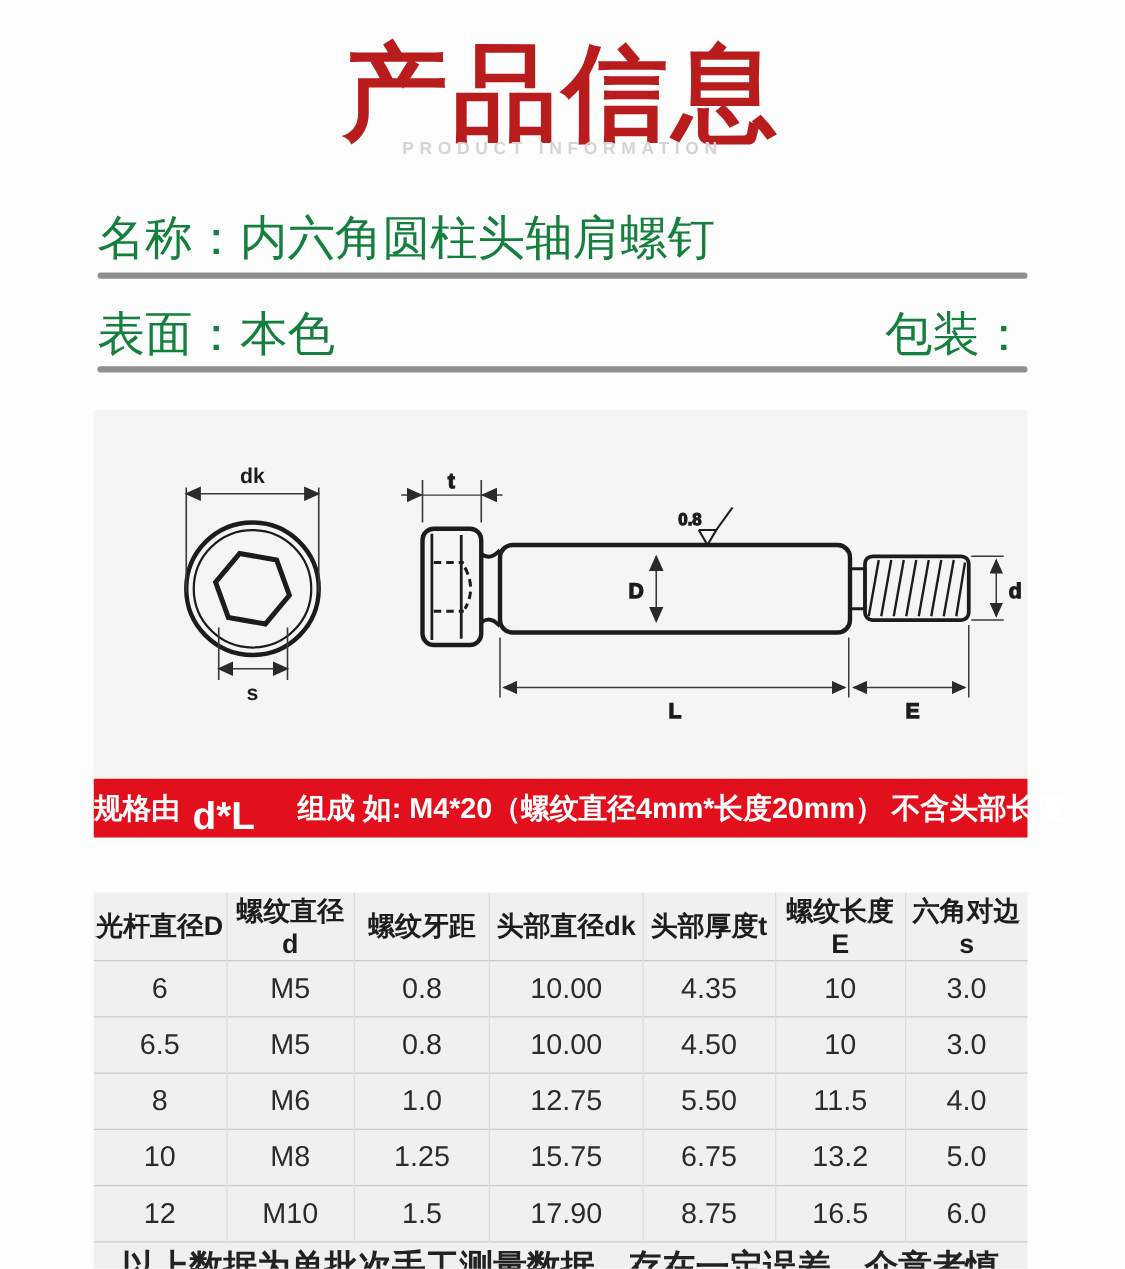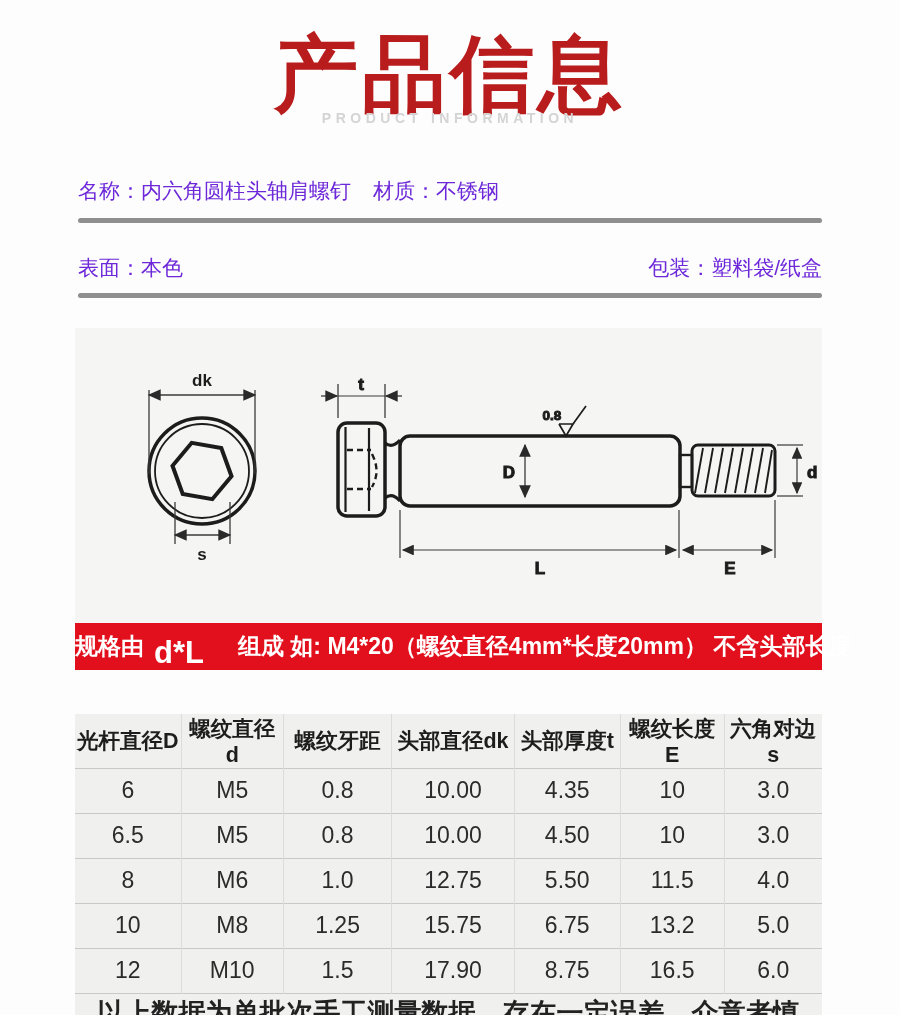--- a/index.html
+++ b/index.html
@@ -7,21 +7,21 @@
     width:900px;height:1015px;overflow:hidden;
     background:#fdfdfd;color:#111;
     font-family:"Liberation Sans","DejaVu Sans",sans-serif;
   }
   
   .title-block{text-align:center;padding-top:32px;}
   .page-title{margin:0;font-size:84px;font-weight:900;letter-spacing:4px;line-height:1.02;color:#b91c1c;}
   .page-subtitle{margin-top:-8px;font-size:14px;font-weight:700;letter-spacing:4.5px;color:#d4d4d4;}
   
   .info{margin:40px 78px 0;}
-  .info-row{display:flex;font-size:21px;line-height:50px;font-weight:500;color:#6d28d9;white-space:nowrap;}
+  .info-row{display:flex;font-size:38px;line-height:50px;font-weight:500;color:#15803d;white-space:nowrap;}
   .info-row .pair{display:flex;}
   .gap{width:22px;}
   .info-row.second{margin-top:20px;justify-content:space-between;text-align:right;}
   .divider{height:5px;background:#8f8f8f;border-radius:3px;margin-top:2px;}
   .divider.d2{margin-top:0;}
   
   .panel{margin:30px 0 0 75px;width:747px;}
   .drawing{height:295px;background:#f5f5f3;}
   .drawing svg{display:block;}
   .dim-label{font:bold 17px "Liberation Sans",sans-serif;fill:#1c1c1c;}
@@ -47,34 +47,29 @@
   <div class="page-subtitle">PRODUCT INFORMATION</div>
 </div>
 
 <div class="info">
   <div class="info-row">
     <span class="pair">
         <span>名称：</span>
         <span>内六角圆柱头轴肩螺钉</span>
       </span>
     <span class="gap"></span>
-    <span class="pair">
-        <span>材质：</span>
-        <span>不锈钢</span>
-      </span>
   </div>
   <div class="divider"></div>
   <div class="info-row second">
     <span class="pair">
         <span>表面：</span>
         <span>本色</span>
       </span>
     <span class="pair">
         <span>包装：</span>
-        <span>塑料袋/纸盒</span>
       </span>
   </div>
   <div class="divider d2"></div>
 </div>
 
 <div class="panel">
 
   <div class="drawing">
     <svg width="747" height="295" viewBox="0 0 747 295">
       <defs>

